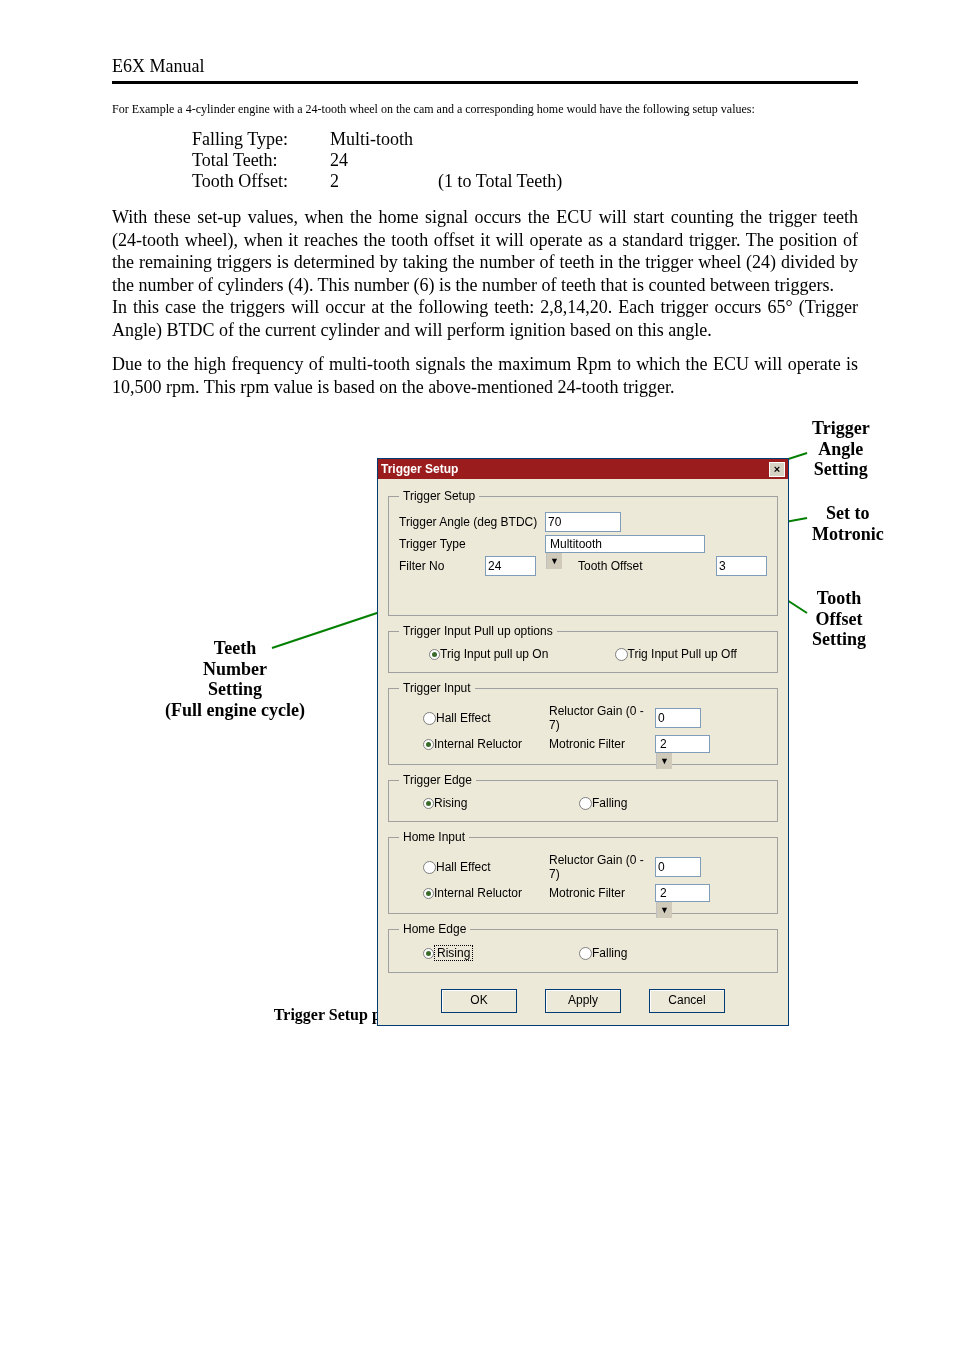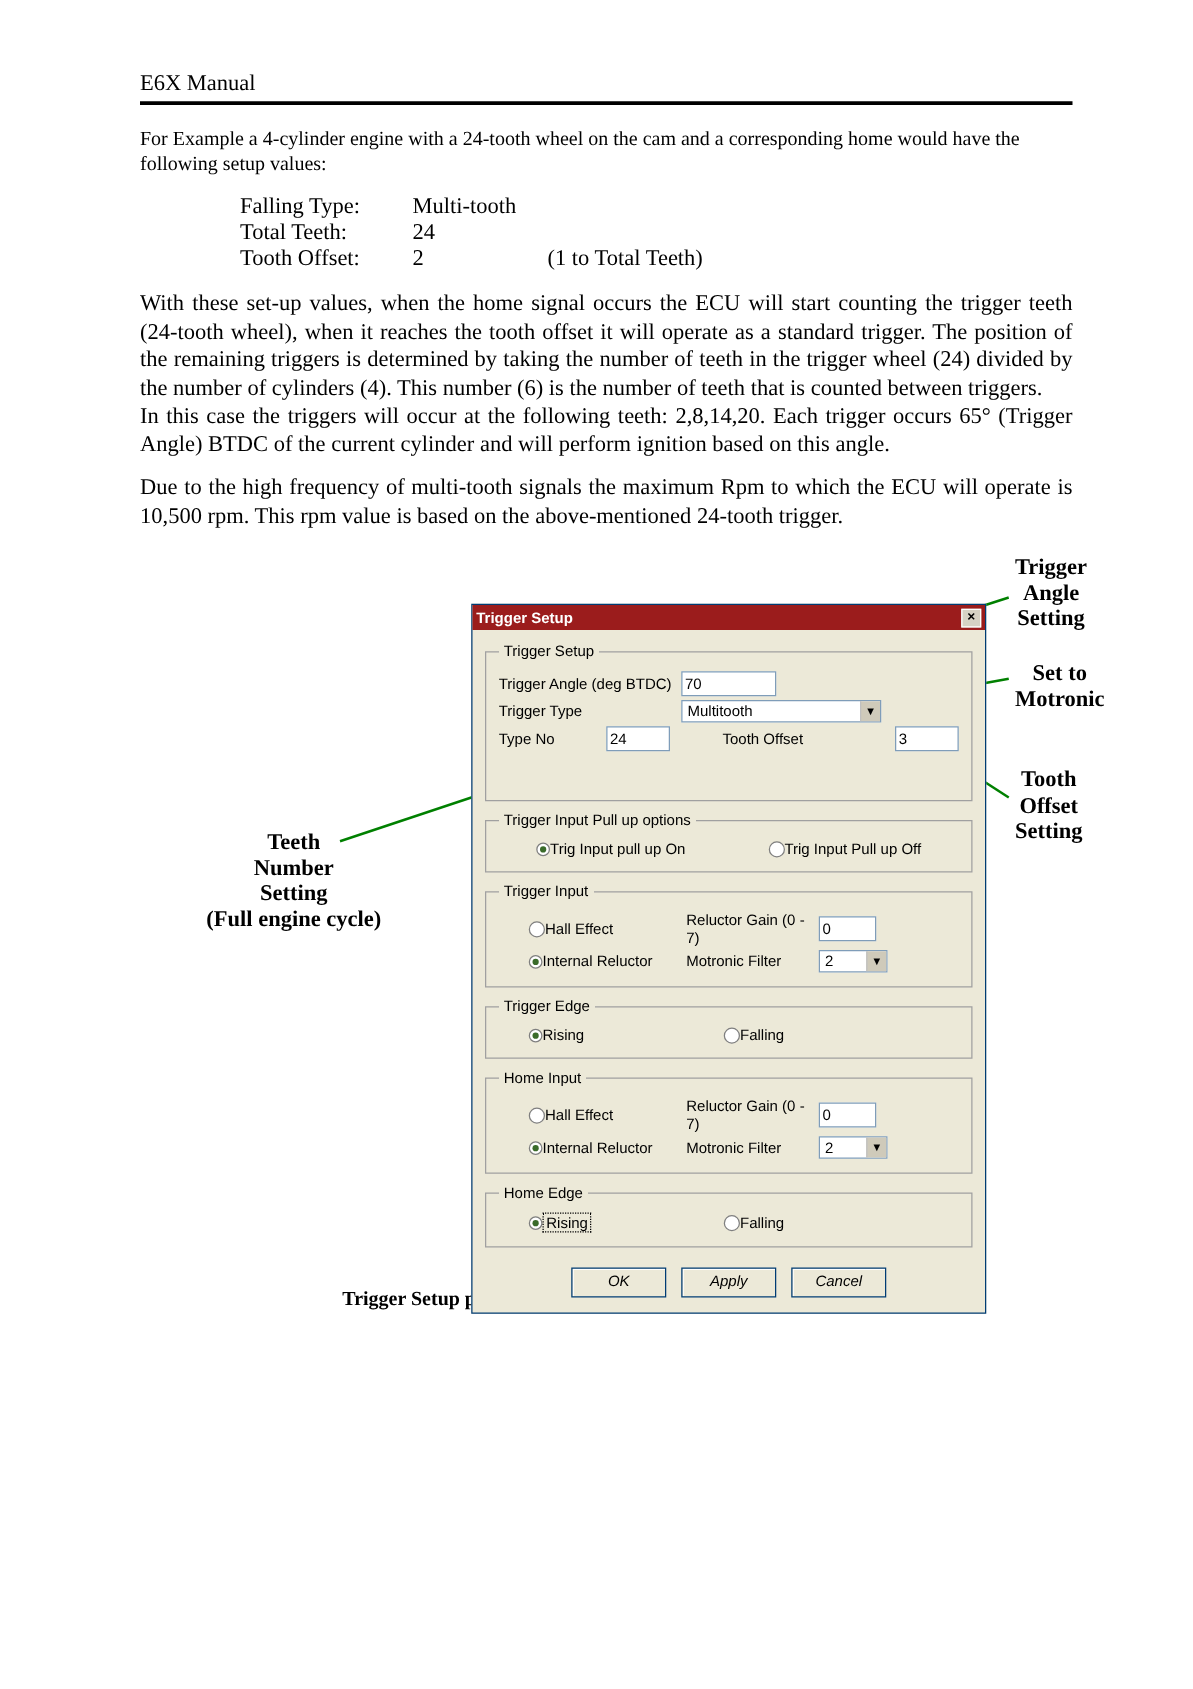--- a/index.html
+++ b/index.html
@@ -24,21 +24,21 @@
     border-top: 3px solid #000;
     margin-bottom: 18px;
   }
   p.body {
     font-size: 18px;
     line-height: 1.25;
     margin: 0 0 12px 0;
     text-align: justify;
   }
   p.body-nojust {
-    font-size: 16px;
+    font-size: 12px;
     line-height: 1.25;
     margin: 0 0 12px 0;
   }
   table.setuptbl {
     margin-left: 80px;
     font-size: 18px;
     border-collapse: collapse;
   }
   table.setuptbl td { padding: 0 8px 0 0; vertical-align: top; }
   table.setuptbl td.lbl { width: 130px; }
@@ -103,20 +103,21 @@
     padding: 1px 2px;
     height: 16px;
     box-sizing: content-box;
   }
   .sel {
     display: inline-flex;
     border: 1px solid #7f9db9;
     background: #fff;
     height: 18px;
     box-sizing: border-box;
+    flex-direction: column;
   }
   .sel .selval { padding: 1px 4px; line-height: 15px; }
   .sel .drop {
     width: 15px;
     background: #cfcaba;
     border-left: 1px solid #c0c0c0;
     text-align: center;
     font-size: 9px;
     line-height: 16px;
   }
@@ -129,21 +130,21 @@
     width: 11px; height: 11px; border-radius: 50%;
     border: 1px solid #7f7f7f;
     background: #fff;
     display: inline-flex; align-items: center; justify-content: center;
   }
   .rdot.sel::after {
     content: "";
     width: 5px; height: 5px; border-radius: 50%;
     background: #3a6b2a;
   }
-  .btnrow { display: flex; justify-content: center; gap: 12px; margin-top: 16px; font-style: italic; }
+  .btnrow { display: flex; justify-content: center; gap: 28px; margin-top: 16px; }
   .btn {
     width: 74px; height: 22px;
     background: #ece9d8;
     border: 1px solid #003c74;
     font-family: Tahoma, Arial, sans-serif;
     font-size: 12px;
     text-align: center;
     line-height: 20px;
     box-shadow: inset 1px 1px 0 #fff;
   }
@@ -270,21 +271,21 @@
             <input class="tx" style="width: 70px;" value="70">
           </div>
           <div class="row">
             <span class="lbls">Trigger Type</span>
             <span class="sel" style="width:160px">
               <span class="selval" style="flex:1">Multitooth</span>
               <span class="drop">▼</span>
             </span>
           </div>
           <div class="row">
-            <span style="flex:0 0 80px">Type No</span>
+            <span style="flex:0 0 80px">Filter No</span>
             <input class="tx" style="width: 45px;" value="24">
             <span style="flex:0 0 30px"></span>
             <span>Tooth Offset</span>
             <span style="flex:1"></span>
             <input class="tx" style="width: 45px;" value="3">
           </div>
           <div style="height:28px"></div>
         </fieldset>
 
         <fieldset class="grp">

